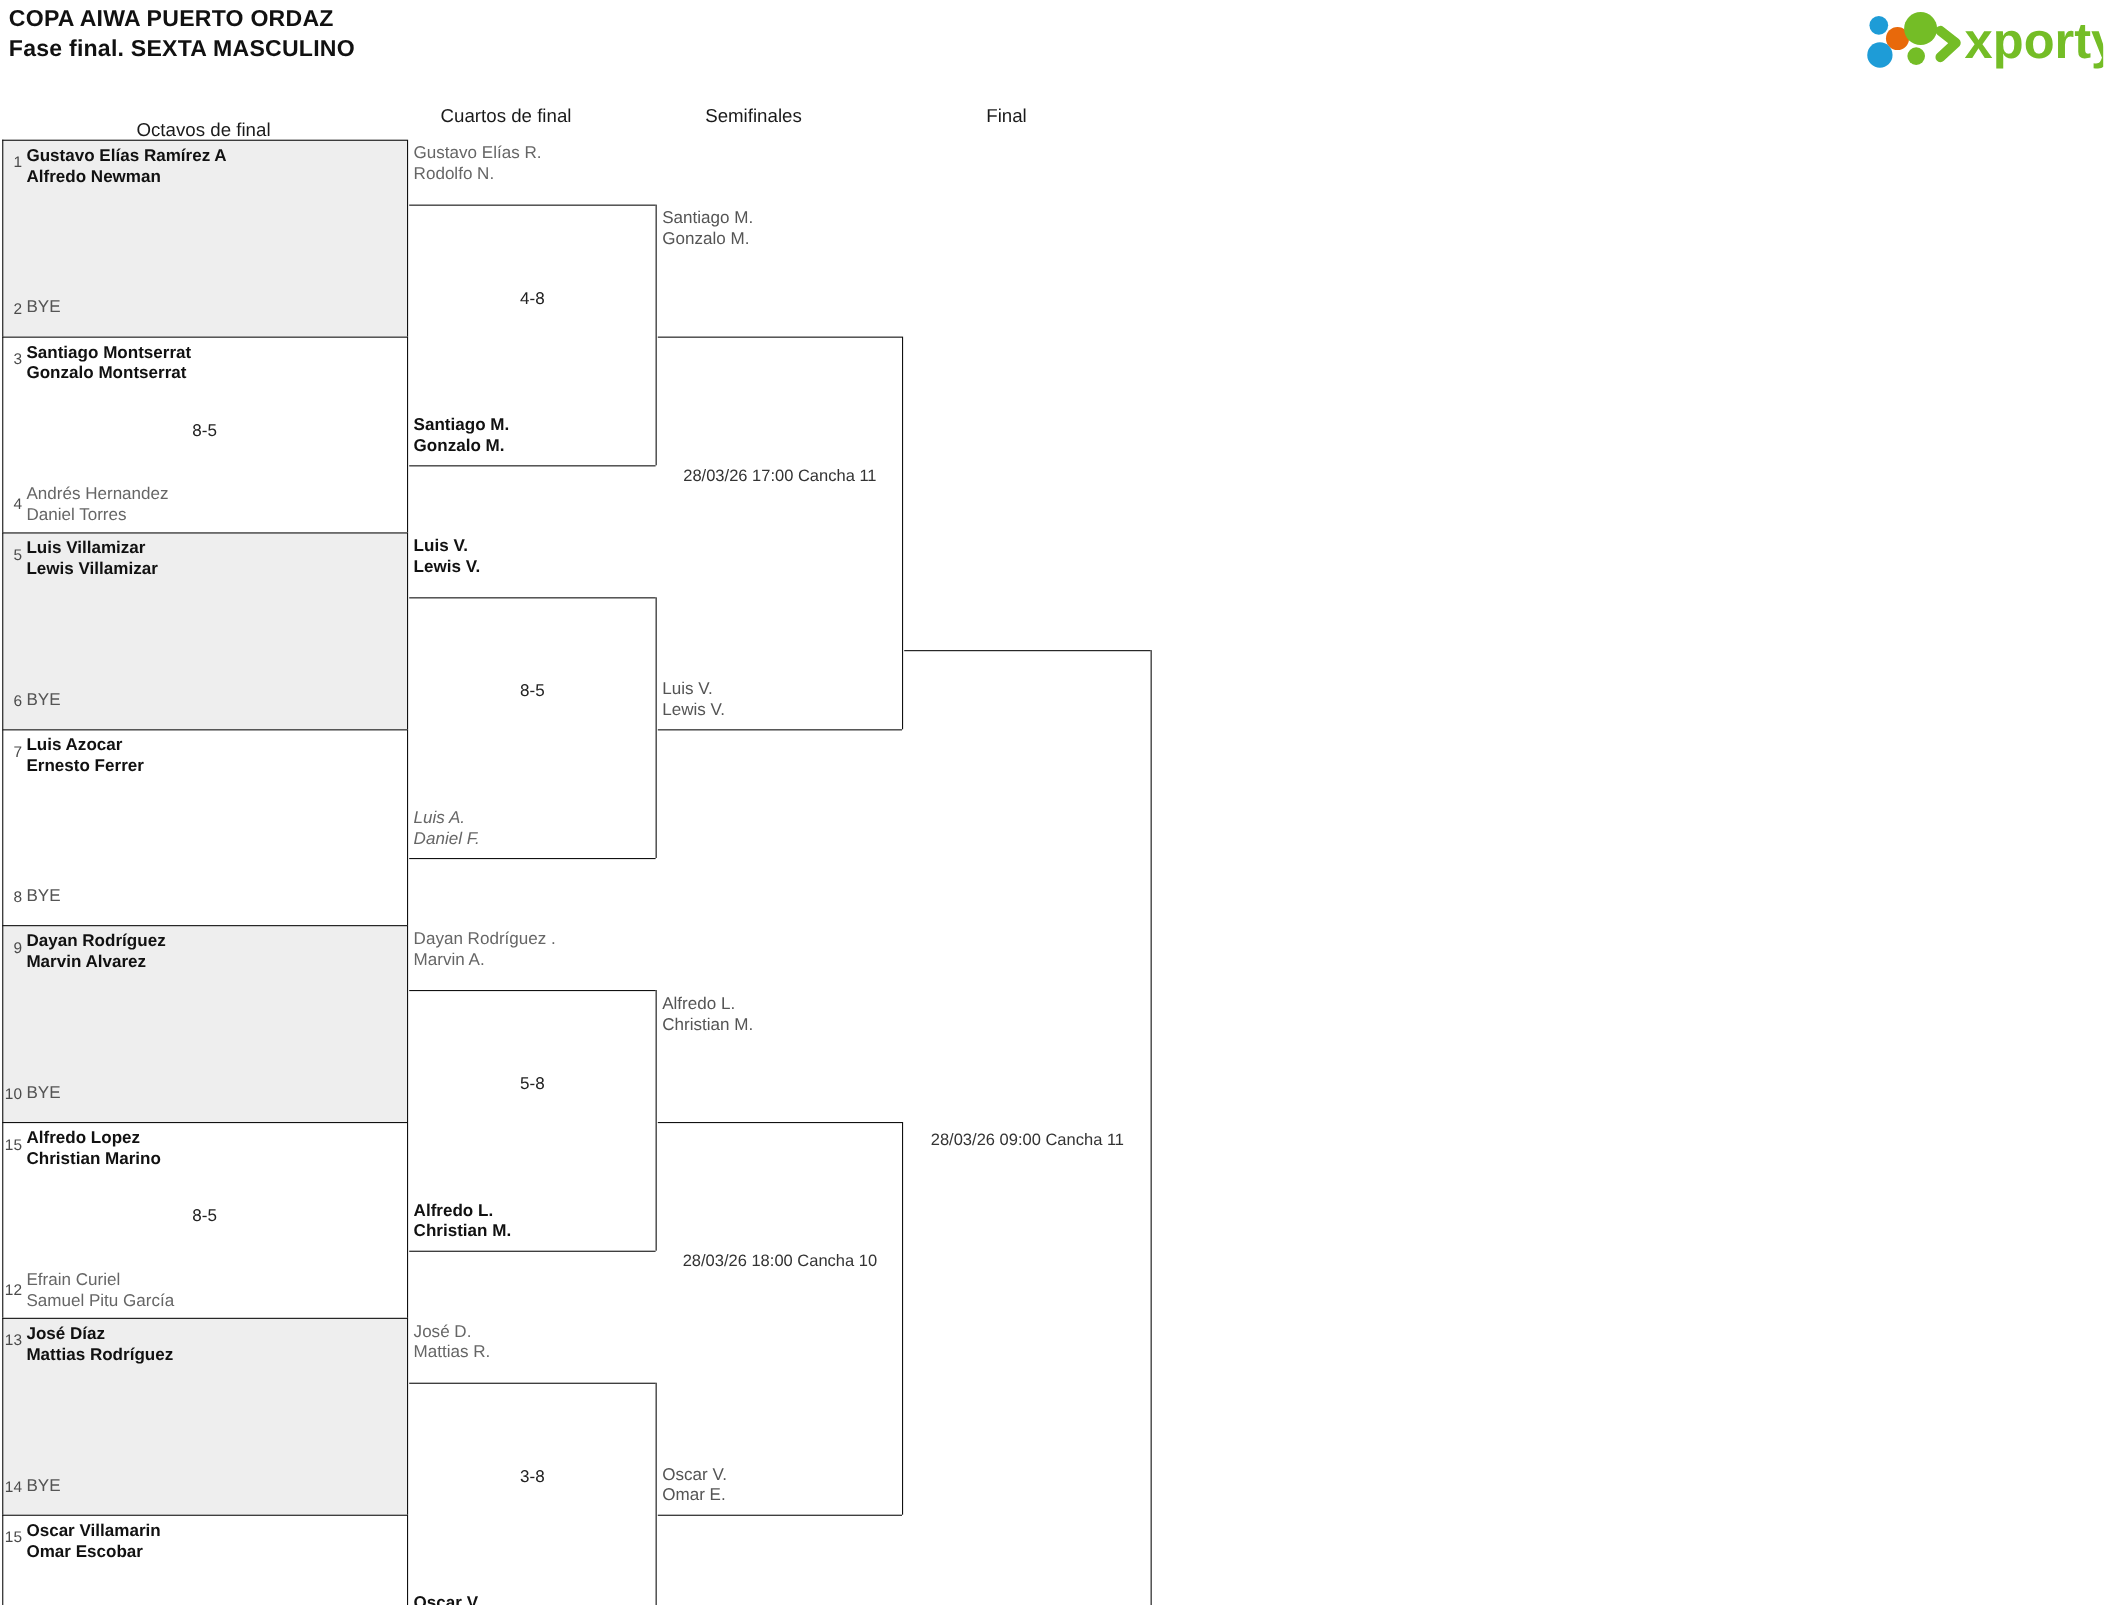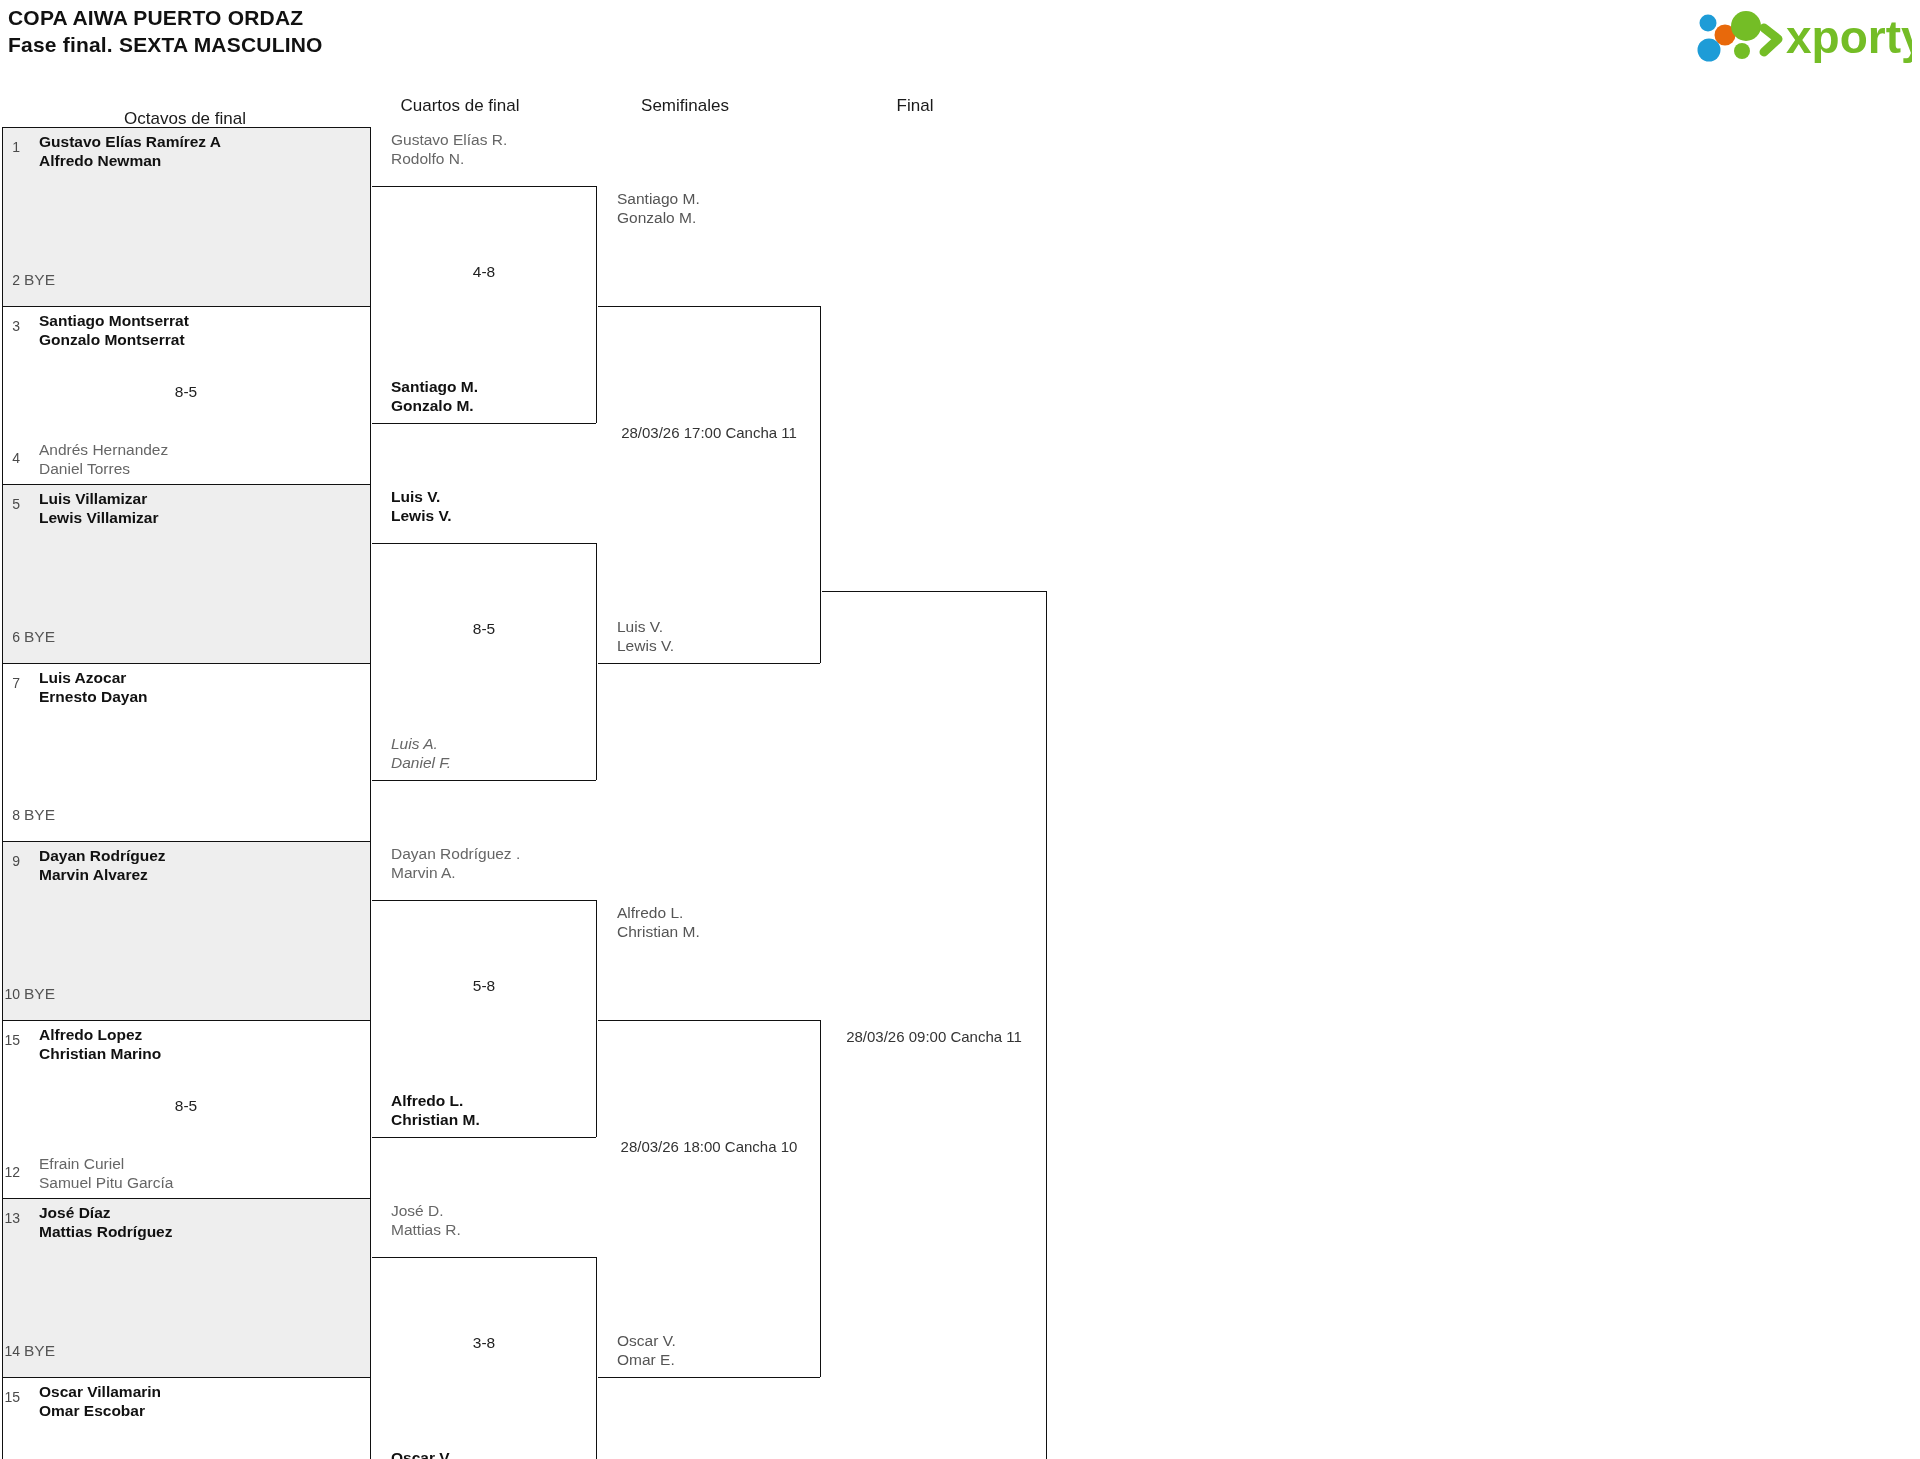--- a/index.html
+++ b/index.html
@@ -28,21 +28,21 @@
   }
   .shade { position: absolute; background: #eeeeee; }
   .hline { position: absolute; background: #111111; height: 1px; }
   .vline { position: absolute; background: #111111; width: 1px; }
 
   .seed {
     position: absolute; font-size: 14px; color: #4a4a4a;
     text-align: right; white-space: nowrap;
   }
   .names { position: absolute; white-space: nowrap; line-height: 19px; }
-  .names div { font-size: 15.5px; margin-left: 15px; }
+  .names div { font-size: 15.5px; }
   .win div { color: #111111; font-weight: bold; }
   .lose div { color: #666666; font-weight: normal; }
   .neutral div { color: #555555; font-weight: normal; }
 
   .bye {
     position: absolute; font-size: 15.5px; color: #555555;
     white-space: nowrap;
   }
   .score {
     position: absolute; font-size: 15.5px; color: #222222;
@@ -116,21 +116,21 @@
         <div>Lewis Villamizar</div>
       </div>
       <div class="seed" style="left:2px; top:628.5px; width:18px;">6</div>
       <div class="bye" style="left:24px; top:627.5px;">BYE</div>
       <div class="hline" style="left:2px; top:662.5px; width:368px;"></div>
       <div class="vline" style="left:2px; top:662.5px; height:178.5px;"></div>
       <div class="vline" style="left:370px; top:662.5px; height:178.5px;"></div>
       <div class="seed" style="left:2px; top:674.5px; width:18px;">7</div>
       <div class="names win" style="left:24px; top:667.5px;">
         <div>Luis Azocar</div>
-        <div>Ernesto Dayan</div>
+        <div>Ernesto Ferrer</div>
       </div>
       <div class="seed" style="left:2px; top:807px; width:18px;">8</div>
       <div class="bye" style="left:24px; top:806px;">BYE</div>
       <div class="shade" style="left:2px; top:841px; width:368px; height:178.5px;"></div>
       <div class="hline" style="left:2px; top:841px; width:368px;"></div>
       <div class="vline" style="left:2px; top:841px; height:178.5px;"></div>
       <div class="vline" style="left:370px; top:841px; height:178.5px;"></div>
       <div class="seed" style="left:2px; top:853px; width:18px;">9</div>
       <div class="names win" style="left:24px; top:846px;">
         <div>Dayan Rodríguez</div>

